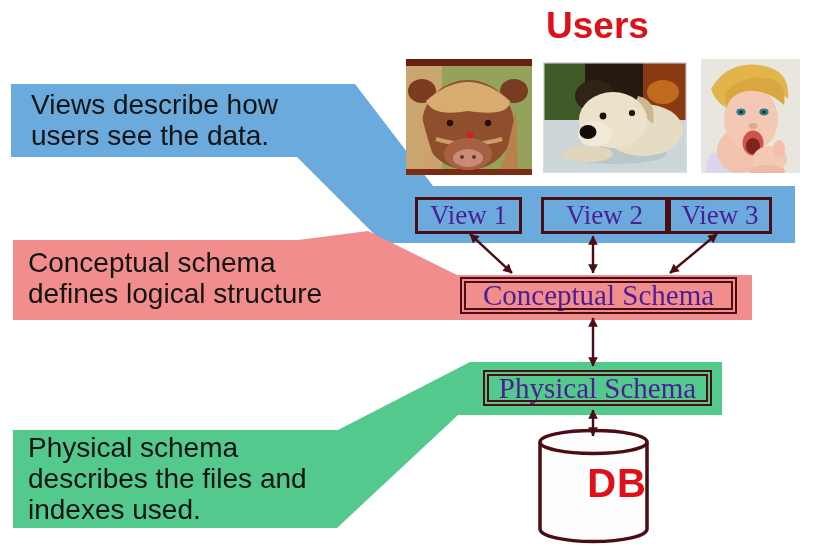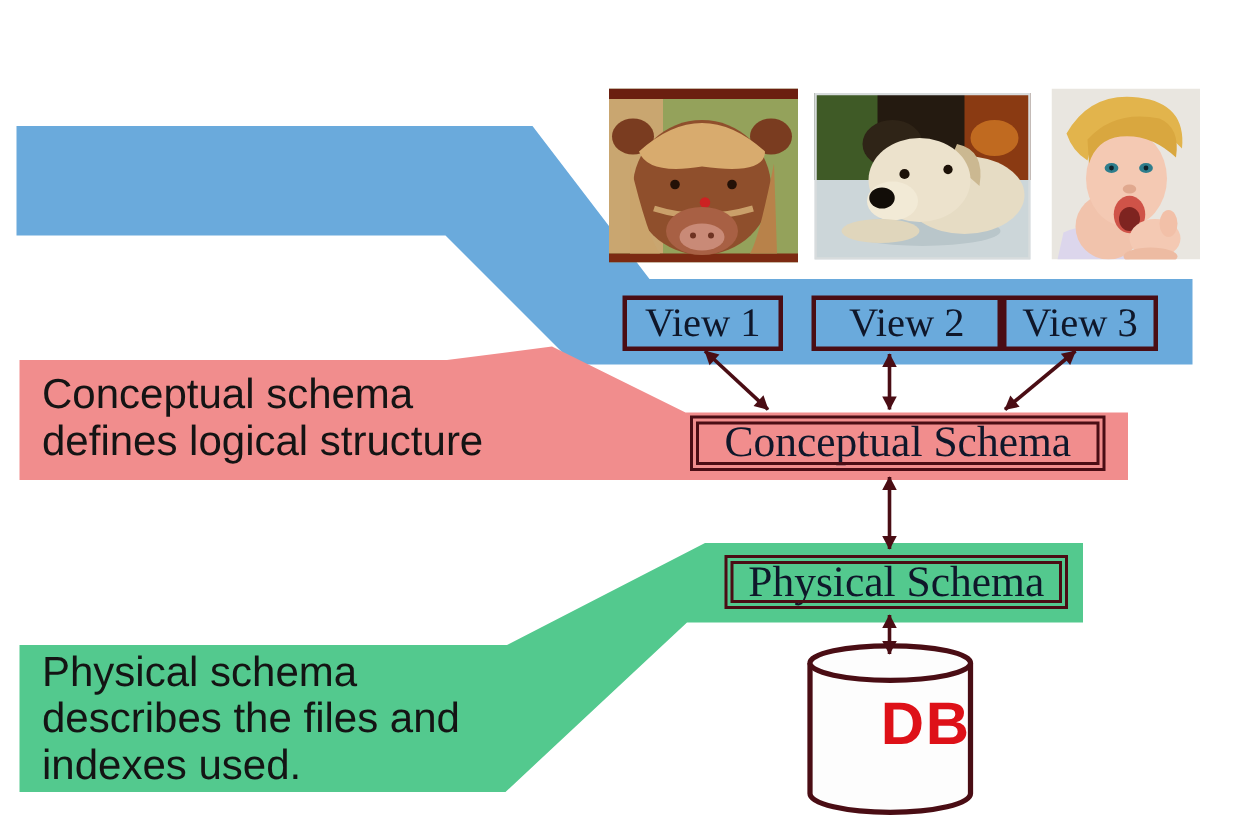--- a/index.html
+++ b/index.html
@@ -25,21 +25,21 @@
   }
   .note-views{left:31px;top:89px;}
   .note-conceptual{left:28px;top:247px;}
   .note-physical{left:28px;top:432px;}
 
   .photo{position:absolute;}
   .photo svg{display:block;width:100%;height:100%;}
 
   .nodebox{
     position:absolute;display:flex;align-items:center;justify-content:center;
-    font-family:"Liberation Serif",serif;color:#0f172a;
+    font-family:"Liberation Serif",serif;color:#4c1d95;
     border:3px solid var(--diagram_line);box-sizing:border-box;background:transparent;
   }
   .viewbox{font-size:27px;}
   .view1{left:415px;top:197px;width:107px;height:37px;}
   .view2{left:541px;top:197px;width:127px;height:37px;}
   .view3{left:668px;top:197px;width:104px;height:37px;}
   .schema{border-width:2.5px;position:absolute;font-size:29px;}
   .schema::before{
     content:"";position:absolute;inset:2px;border:2px solid var(--diagram_line);
     pointer-events:none;
@@ -75,20 +75,21 @@
 
     <g>
       <line class="arrow-line" x1="470" y1="234" x2="512" y2="273" marker-start="url(#arrowhead)" marker-end="url(#arrowhead)"></line>
       <line class="arrow-line" x1="593" y1="236" x2="593" y2="273" marker-start="url(#arrowhead)" marker-end="url(#arrowhead)"></line>
       <line class="arrow-line" x1="717" y1="234" x2="670" y2="273" marker-start="url(#arrowhead)" marker-end="url(#arrowhead)"></line>
       <line class="arrow-line" x1="593" y1="318" x2="593" y2="366" marker-start="url(#arrowhead)" marker-end="url(#arrowhead)"></line>
       <line class="arrow-line" x1="593" y1="410" x2="593" y2="436" marker-start="url(#arrowhead)" marker-end="url(#arrowhead)"></line>
     </g>
   </svg>
 
+  <h1 class="title">Users</h1>
 
   <div class="photo" style="left:406px;top:59px;width:126px;height:116px;">
     <svg viewBox="0 0 126 116">
       <rect width="126" height="116" fill="#94a25b"></rect>
       <rect x="0" y="7" width="36" height="103" fill="#c9a670"></rect>
       <rect width="126" height="7" fill="#6b1f10"></rect>
       <rect y="110" width="126" height="6" fill="#7c2a12"></rect>
       <ellipse cx="16" cy="32" rx="14" ry="12" fill="#7a3c20"></ellipse>
       <ellipse cx="108" cy="32" rx="14" ry="12" fill="#7a3c20"></ellipse>
       <ellipse cx="62" cy="66" rx="46" ry="45" fill="#8f4f2c"></ellipse>
@@ -141,20 +142,22 @@
       <circle cx="63" cy="53" r="1.6" fill="#10222a"></circle>
       <ellipse cx="52" cy="67" rx="4.5" ry="3" fill="#e0a88e"></ellipse>
       <ellipse cx="52" cy="84" rx="10.5" ry="12.5" fill="#cf5348"></ellipse>
       <ellipse cx="52" cy="87" rx="7" ry="8" fill="#7e2420"></ellipse>
       <ellipse cx="69" cy="100" rx="17" ry="13" fill="#f4c9b3"></ellipse>
       <ellipse cx="78" cy="90" rx="6" ry="9" fill="#f2c0a8"></ellipse>
       <ellipse cx="66" cy="112" rx="18" ry="6" fill="#edbba2"></ellipse>
     </svg>
   </div>
 
+  <div class="note note-views">Views describe how
+users see the data.</div>
   <div class="note note-conceptual">Conceptual schema
 defines logical structure</div>
   <div class="note note-physical">Physical schema
 describes the files and
 indexes used.</div>
 
   <div class="nodebox viewbox view1">View 1</div>
   <div class="nodebox viewbox view2">View 2</div>
   <div class="nodebox viewbox view3">View 3</div>
 

